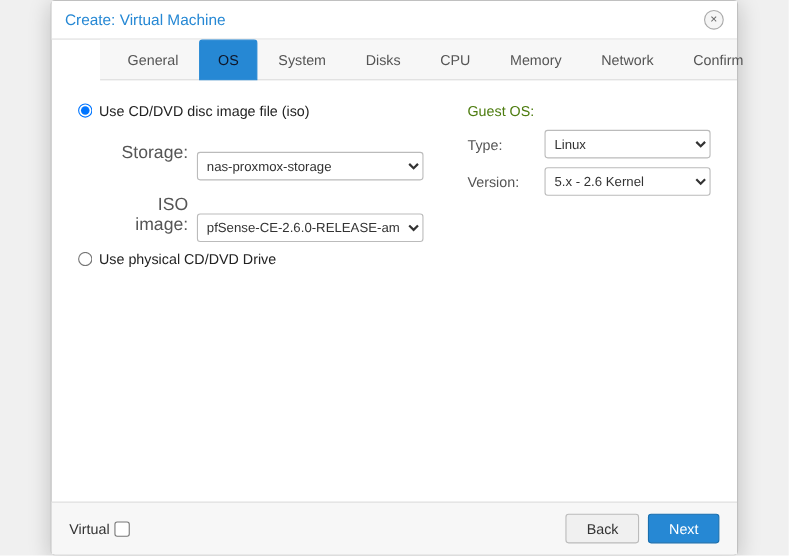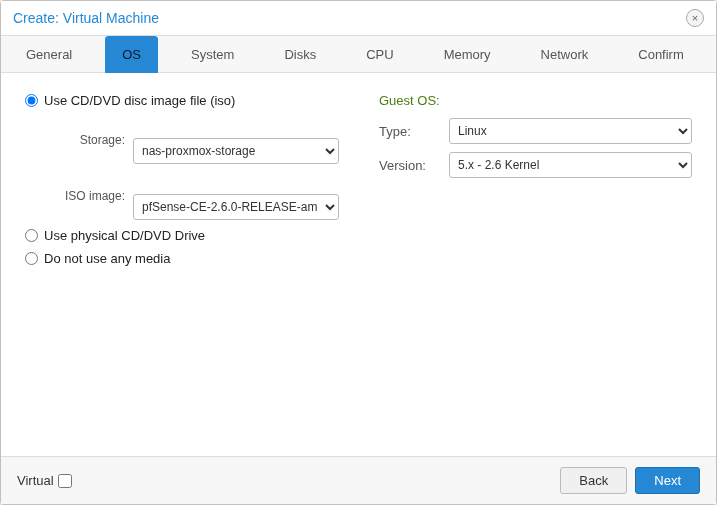--- a/index.html
+++ b/index.html
@@ -6,21 +6,21 @@
     body {
       font-family: -apple-system, BlinkMacSystemFont, "Segoe UI", Arial, sans-serif;
       font-size: 13px;
       background: #f0f0f0;
       display: flex;
       align-items: center;
       justify-content: center;
       min-height: 100vh;
     }
     .dialog {
-      width: 717px;
+      width: 625px;
       height: 505px;
       background: #fff;
       border: 1px solid #c0c0c0;
       border-radius: 4px;
       box-shadow: 0 4px 20px rgba(0,0,0,0.2);
       display: flex;
       flex-direction: column;
     }
     .dialog-titlebar {
       display: flex;
@@ -47,21 +47,22 @@
       justify-content: center;
       font-size: 11px;
       color: #666;
     }
     .tab-bar {
       display: flex;
       align-items: center;
       border-bottom: 1px solid #ddd;
       background: #f7f7f7;
       padding: 0 8px;
-      gap: 16px;
+      gap: 2px;
+      margin-left: 44px;
     }
     .tab {
       padding: 10px 16px;
       font-size: 13px;
       color: #555;
       cursor: pointer;
       border-radius: 3px 3px 0 0;
       border: 1px solid transparent;
       margin-bottom: -1px;
       background: transparent;
@@ -96,21 +97,21 @@
       display: flex;
       align-items: center;
       margin-bottom: 8px;
       margin-left: 20px;
     }
     .field-label {
       width: 80px;
       text-align: right;
       margin-right: 8px;
       color: #555;
-      font-size: 12px;
+      font-size: 16px;
     }
     .field-select {
       flex: 1;
       height: 26px;
       border: 1px solid #bbb;
       border-radius: 3px;
       background: #fff;
       padding: 0 4px;
       font-size: 12px;
       color: #333;
@@ -233,24 +234,20 @@
             <select class="field-select">
               <option>pfSense-CE-2.6.0-RELEASE-am</option>
             </select>
           </div>
 
           <div class="radio-item" style="margin-top:8px">
             <input type="radio" name="media" id="physical-radio" style="">
             <label class="radio-label" for="physical-radio">Use physical CD/DVD Drive</label>
           </div>
 
-          <div class="radio-item">
-            <input type="radio" name="media" id="no-media-radio" style="">
-            <label class="radio-label" for="no-media-radio">Do not use any media</label>
-          </div>
         </div>
       </div>
 
       <div class="right-section">
         <div class="guest-os-label">Guest OS:</div>
 
         <div class="guest-field-row">
           <span class="guest-field-label">Type:</span>
           <select class="guest-field-select">
             <option>Linux</option>

